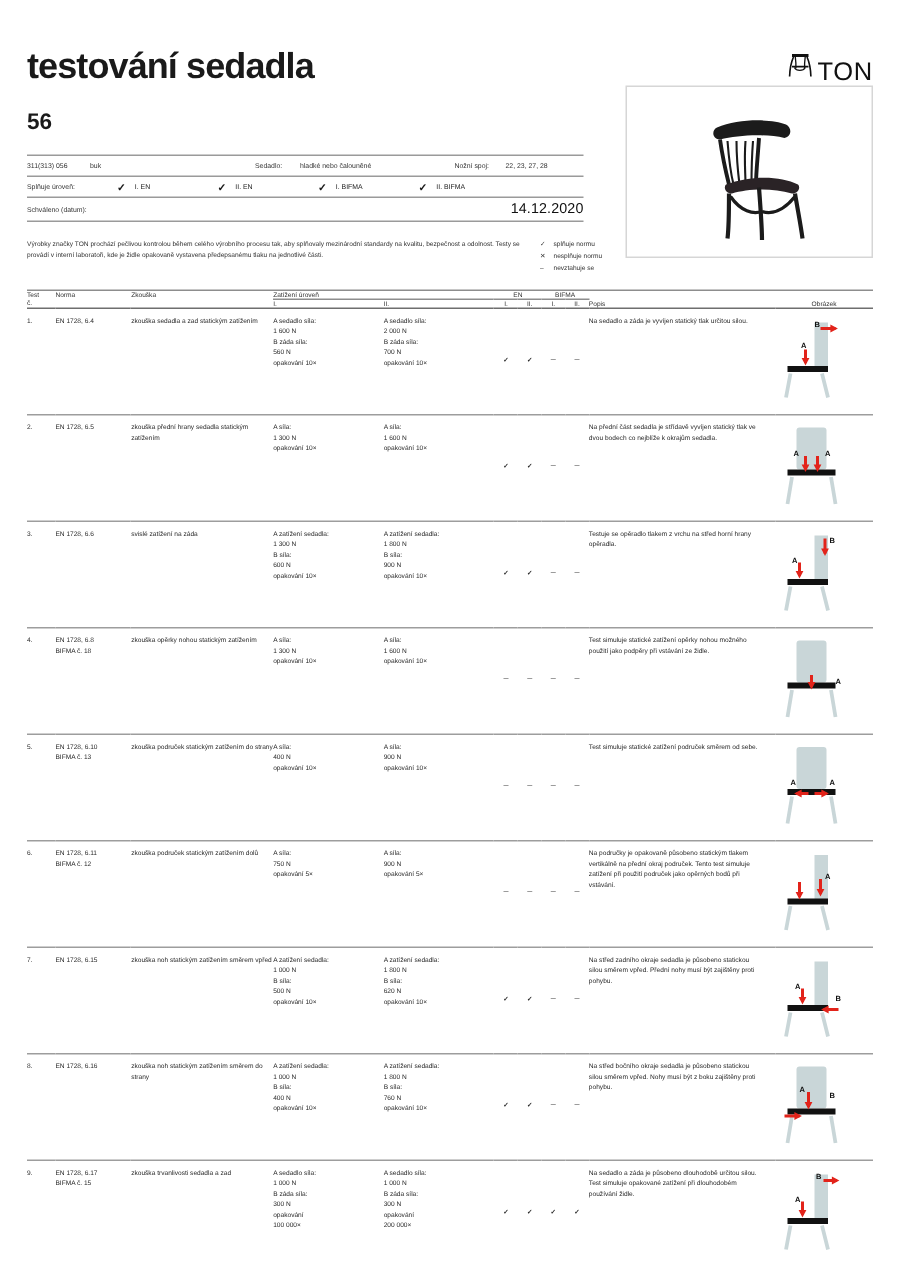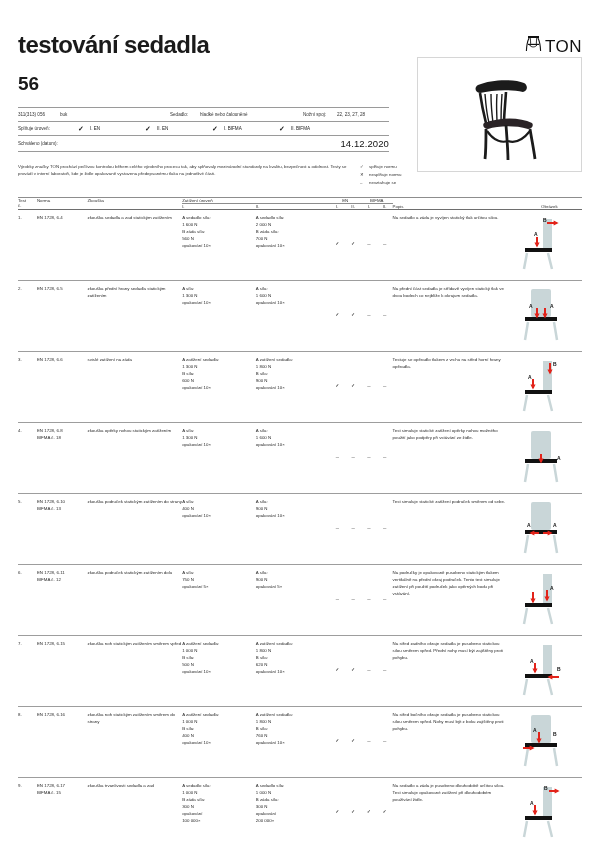--- a/index.html
+++ b/index.html
@@ -21,21 +21,21 @@
 
   
   .doc-title {
     font-size: 24px;
     font-weight: bold;
     letter-spacing: -0.6px;
     margin: 33px 0 0 0;
     line-height: 1;
   }
   .doc-number {
-    font-size: 19px;
+    font-size: 15px;
     font-weight: bold;
     margin: 17px 0 0 0;
     line-height: 1;
   }
 
   .meta { margin-top: 14px; width: 371px; }
   .meta-row {
     border-top: 0.8px solid #9a9a9a;
     display: flex;
     align-items: center;

